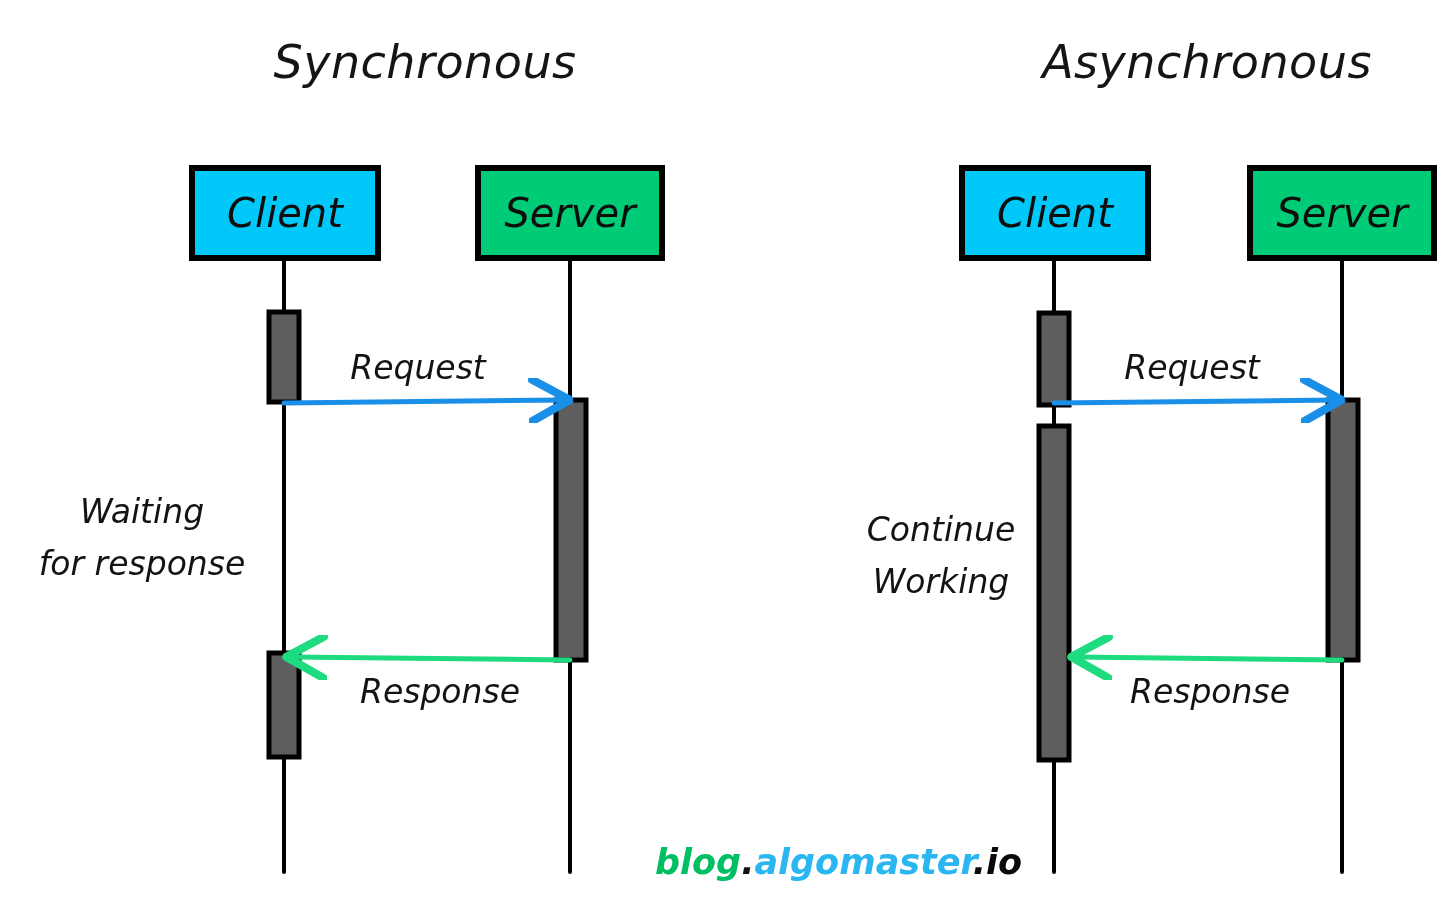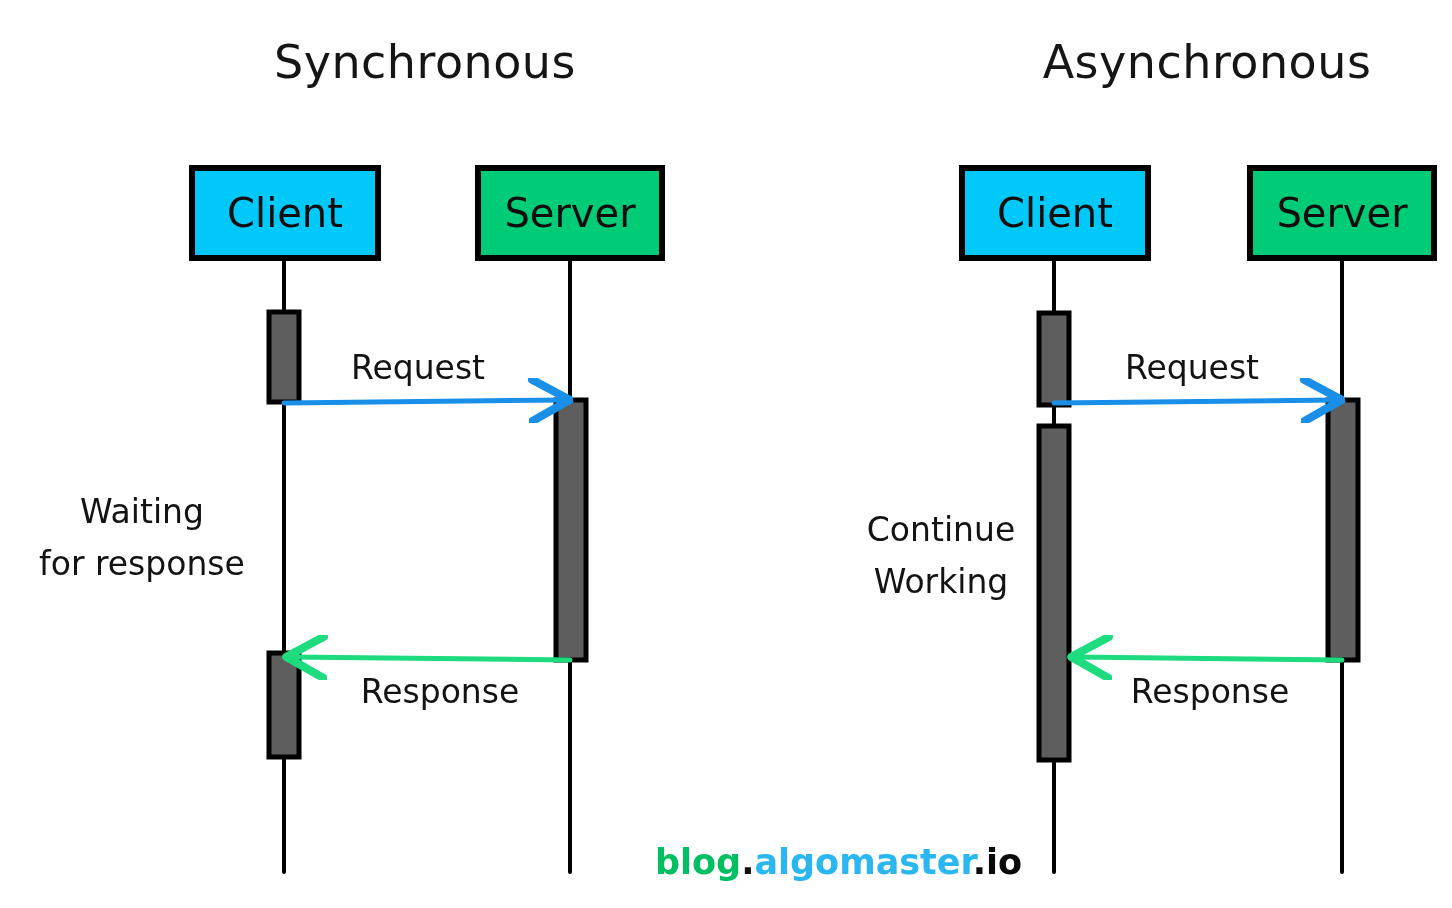--- a/index.html
+++ b/index.html
@@ -13,20 +13,21 @@
     height: 908px;
     position: relative;
     overflow: hidden;
     font-family: "DejaVu Sans", sans-serif;
   }
   .canvas {
     position: absolute;
     inset: 0;
     width: 1452px;
     height: 908px;
+    font-style: italic;
   }
   svg.diagram {
     position: absolute;
     left: 0;
     top: 0;
     width: 1452px;
     height: 908px;
   }
   .title-text {
     font-family: "DejaVu Sans", sans-serif;

